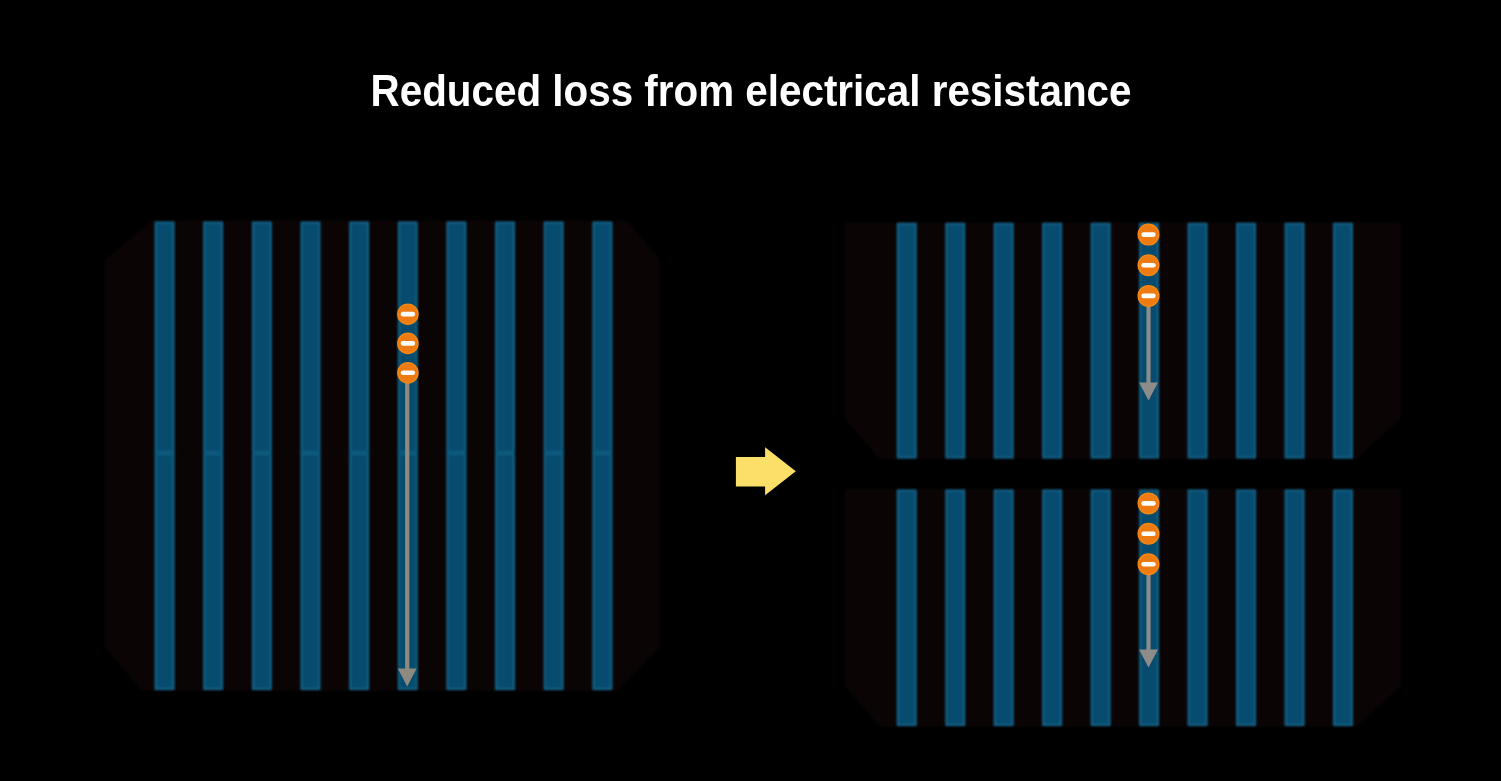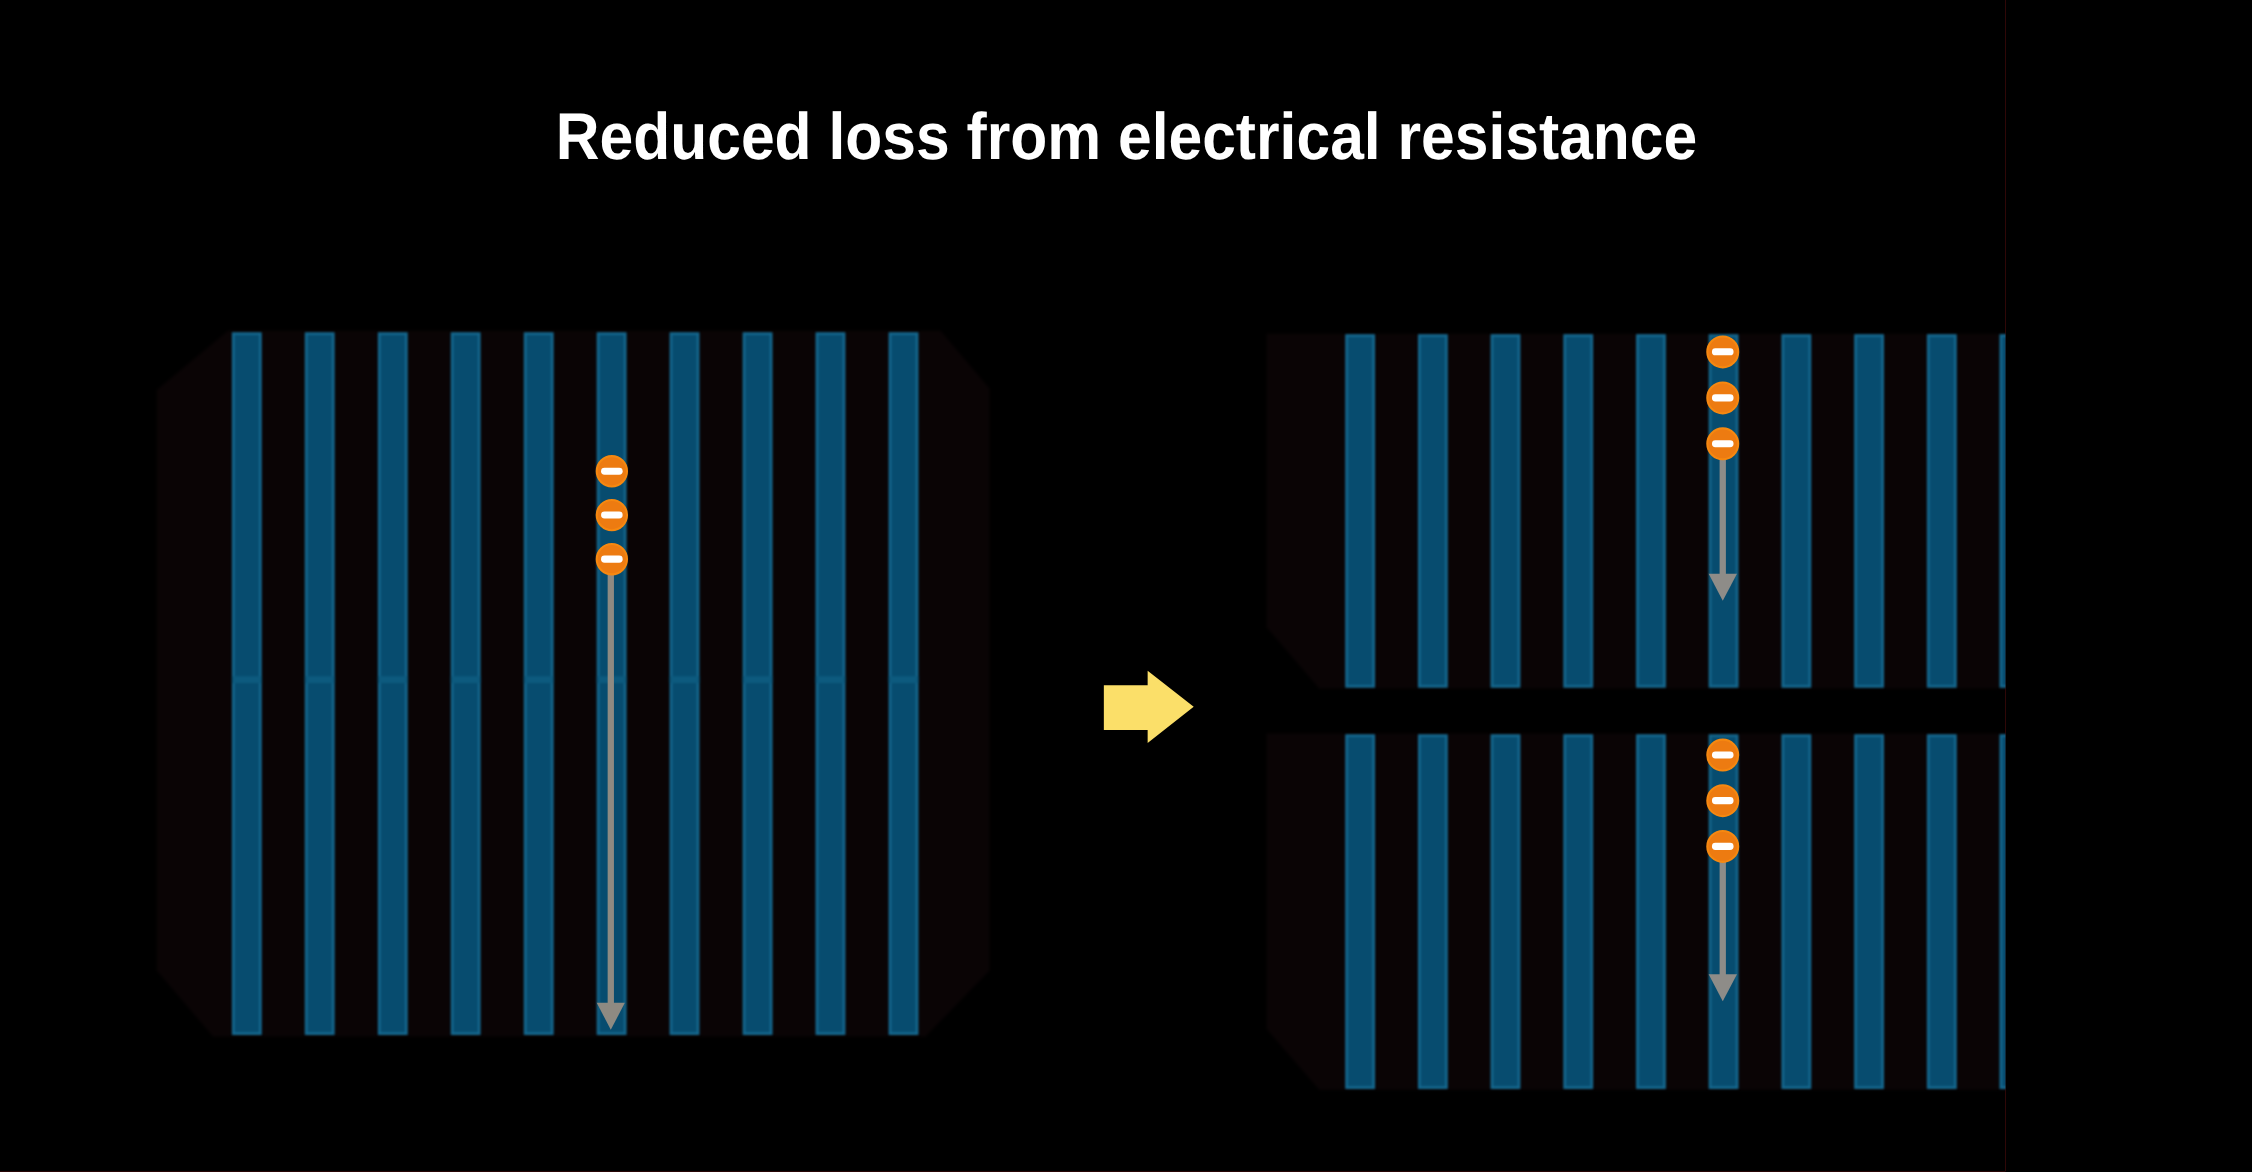--- a/index.html
+++ b/index.html
@@ -1,16 +1,16 @@
 <!DOCTYPE html>
 <html><head>
 <meta charset="utf-8">
 <style>
   html,body{margin:0;padding:0;background:#000;}
-  #stage{position:relative;width:1337px;height:781px;background:#b91c1c;overflow:hidden;}
+  #stage{position:relative;width:1501px;height:781px;background:#0ea5e9;overflow:hidden;}
   svg{display:block;}
 </style>
 </head>
 <body>
 <div id="stage">
 <svg width="1501" height="781" viewBox="0 0 1501 781">
   <defs>
     <filter id="soft" color-interpolation-filters="sRGB" x="-5%" y="-5%" width="110%" height="110%">
       <feGaussianBlur stdDeviation="0.8"></feGaussianBlur>
     </filter>

